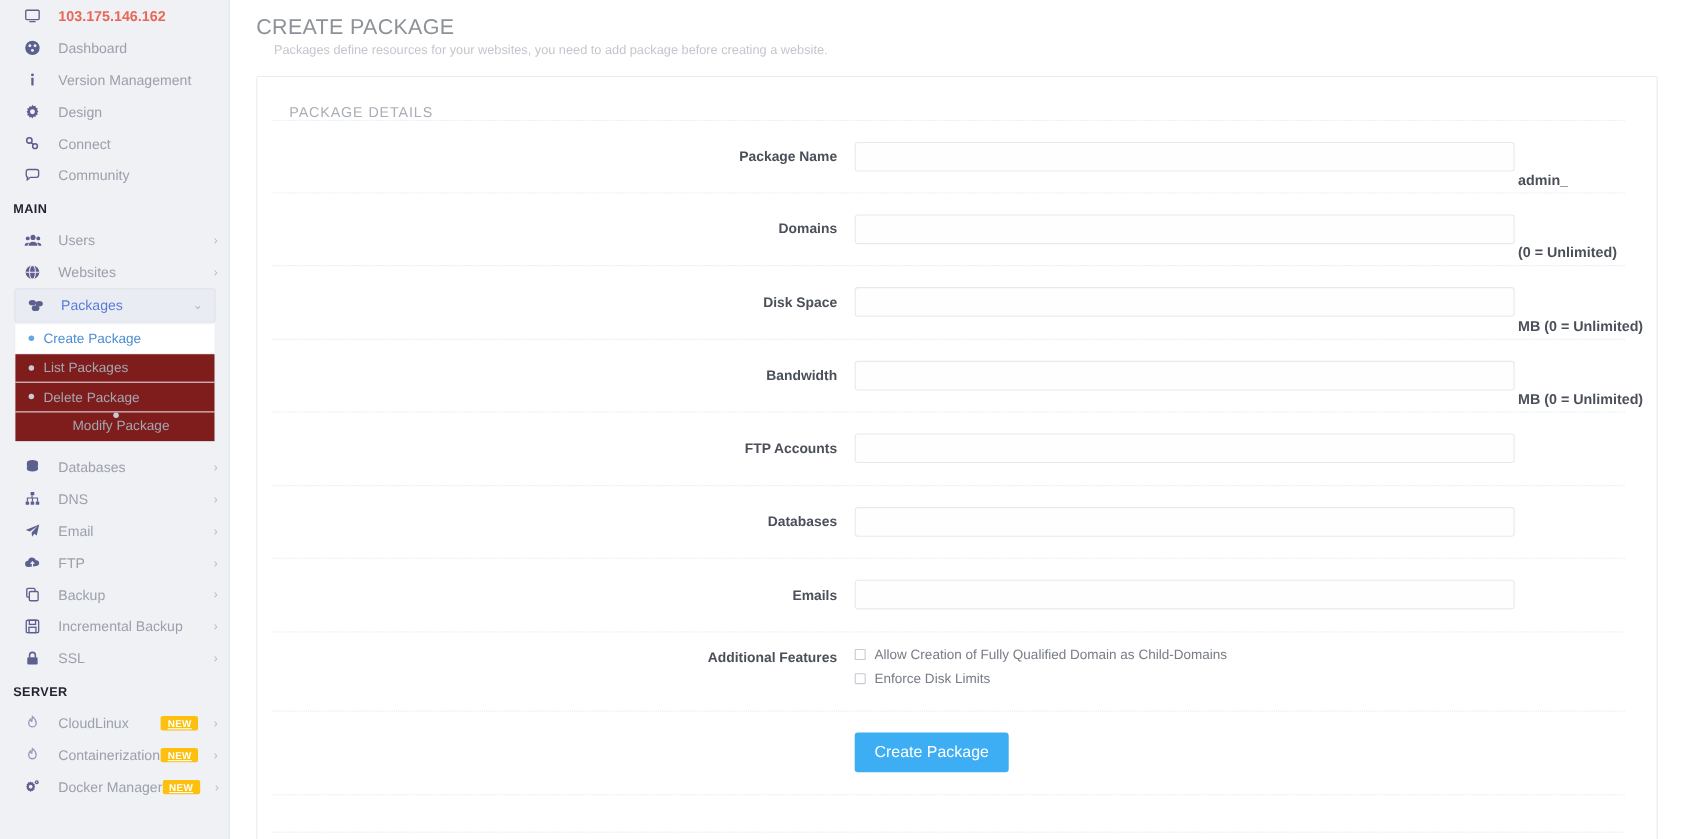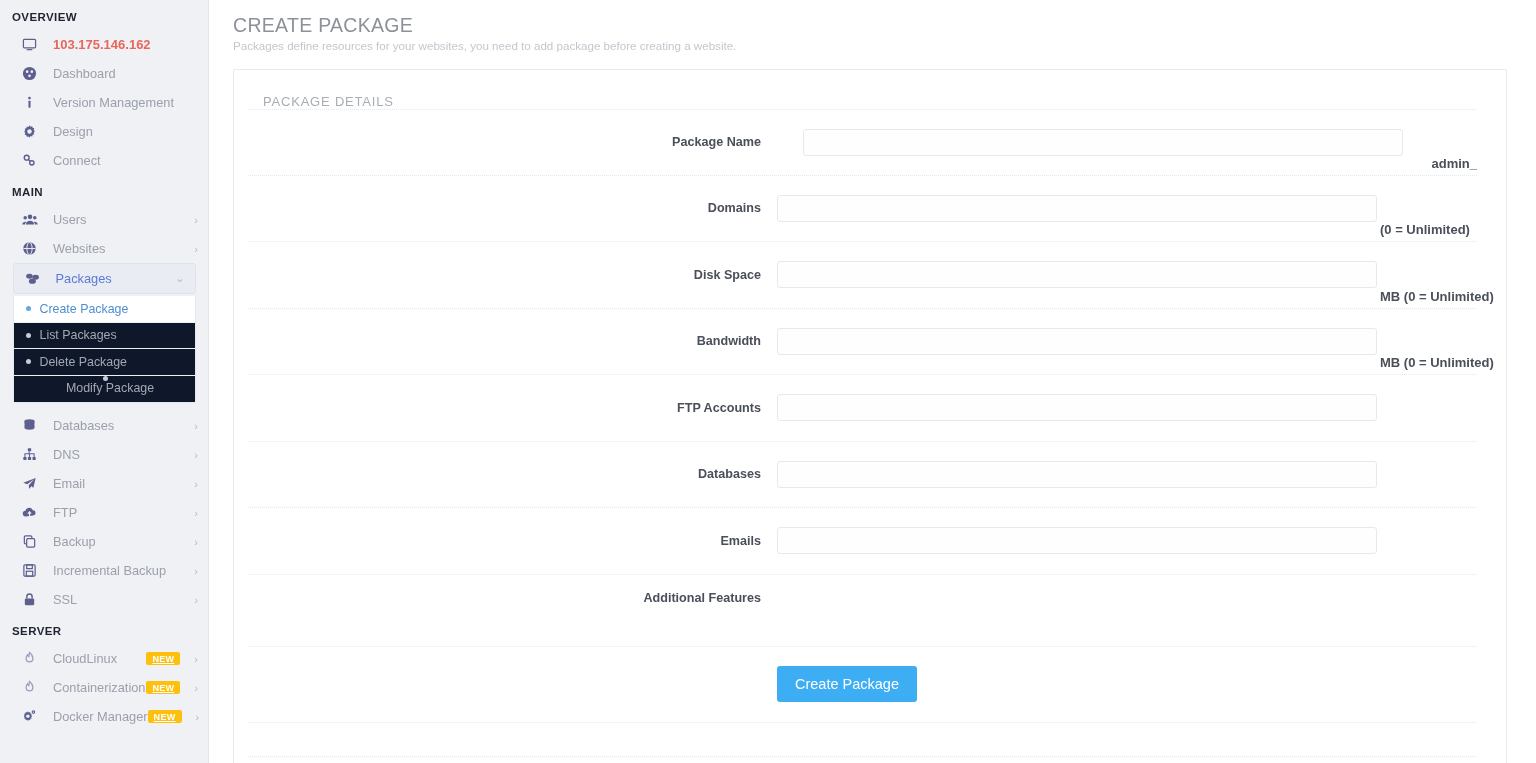--- a/index.html
+++ b/index.html
@@ -85,21 +85,21 @@
   }
   .sub-item {
     display: flex;
     align-items: center;
     height: 26.5px;
     font-size: 12.4px;
     color: #a3a7b1;
     padding-left: 12px;
     border-bottom: 1px solid #eef0f4;
     cursor: pointer;
-    background: #0f172a;
+    background: #7f1d1d;
   }
   .sub-item:last-child { border-bottom: none; flex-direction: column; }
   .sub-item .dot {
     width: 5px; height: 5px; border-radius: 50%;
     background: #c8ccd4; margin-right: 9px; flex: 0 0 5px;
   }
   .sub-item.active { background: #ffffff; color: #4e8fd0; }
   .sub-item.active .dot { background: #63a7e0; }
 
   .badge-new {
@@ -127,21 +127,21 @@
   .page-title {
     font-size: 19.5px;
     color: #8d9199;
     font-weight: normal;
     letter-spacing: 0.3px;
     margin: 0 0 2px 0;
   }
   .page-sub {
     font-size: 11.6px;
     color: #c3c7cd;
-    margin: 0 0 17px 0;
+    margin: 0 0 17px 16px;
   }
 
   .card {
     border: 1px solid #e9ebef;
     background: #ffffff;
     border-radius: 2px;
     height: 700px;
     padding: 0;
   }
   .card-title {
@@ -152,21 +152,21 @@
   }
   .card-inner { padding: 0 29px 0 14px; }
 
   .frow {
     display: flex;
     align-items: center;
     border-bottom: 1px dotted #e3e9f2;
     min-height: 66.5px;
     padding: 0;
   }
-  .frow:first-of-type { border-top: 1px dotted #e3e9f2; justify-content: space-between; }
+  .frow:first-of-type { border-top: 1px dotted #e3e9f2; }
   .frow .flabel {
     width: 529px;
     flex: 0 0 529px;
     text-align: right;
     font-size: 12.6px;
     color: #4a4f59;
     font-weight: bold;
     padding-right: 16px;
   }
   .frow .fctl {
@@ -236,21 +236,20 @@
 
   svg { display: block; }
 </style>
 </head>
 <body>
 
 <div class="app">
 
   <nav class="sidebar">
 
-    <div class="sb-section-title">OVERVIEW</div>
 
     <div class="sb-item ip">
       <span class="ico">
         <svg width="15" height="15" viewBox="0 0 16 16" fill="none" stroke="#5d5f8e" stroke-width="1.3">
             <rect x="1.5" y="2.5" width="13" height="9" rx="1"></rect>
             <line x1="5" y1="13.5" x2="11" y2="13.5"></line>
           </svg>
       </span>
       <span class="lbl">103.175.146.162</span>
     </div>
@@ -291,20 +290,28 @@
       <span class="ico">
         <svg width="15" height="15" viewBox="0 0 16 16" fill="none" stroke="#5d5f8e" stroke-width="1.5">
             <circle cx="5" cy="5" r="2.6"></circle>
             <circle cx="10.5" cy="10.5" r="2.3"></circle>
             <line x1="6.7" y1="7" x2="9" y2="8.8"></line>
           </svg>
       </span>
       <span class="lbl">Connect</span>
     </div>
 
+    <div class="sb-item">
+      <span class="ico">
+        <svg width="15" height="15" viewBox="0 0 16 16" fill="none" stroke="#5d5f8e" stroke-width="1.3">
+            <path d="M2 4.2a2 2 0 012-2h8a2 2 0 012 2v3.6a2 2 0 01-2 2H6l-3 2.4v-2.4H4a2 2 0 01-2-2z"></path>
+          </svg>
+      </span>
+      <span class="lbl">Community</span>
+    </div>
 
     <div class="sb-section-title">MAIN</div>
 
     <div class="sb-item">
       <span class="ico">
         <svg width="16" height="15" viewBox="0 0 18 16" fill="#5d5f8e">
             <circle cx="9" cy="5" r="2.6"></circle>
             <circle cx="3.6" cy="6" r="2"></circle>
             <circle cx="14.4" cy="6" r="2"></circle>
             <path d="M4.4 13.5c0-2.5 2.1-4 4.6-4s4.6 1.5 4.6 4z"></path>
@@ -539,20 +546,30 @@
         <div class="frow">
           <label class="flabel">Emails</label>
           <div class="fctl">
             <input class="finput" type="text" placeholder="" style="">
           </div>
           <span class="fsuffix"></span>
         </div>
 
         <div class="frow features">
           <label class="flabel">Additional Features</label>
+          <div class="fctl">
+            <div class="chkline">
+              <span class="chkbox"></span>
+              <span>Allow Creation of Fully Qualified Domain as Child-Domains</span>
+            </div>
+            <div class="chkline">
+              <span class="chkbox"></span>
+              <span>Enforce Disk Limits</span>
+            </div>
+          </div>
         </div>
 
         <div class="frow submit">
           <div class="flabel"></div>
           <div class="fctl">
             <button class="btn-primary">Create Package</button>
           </div>
         </div>
 
         <div class="frow tail-row"></div>

